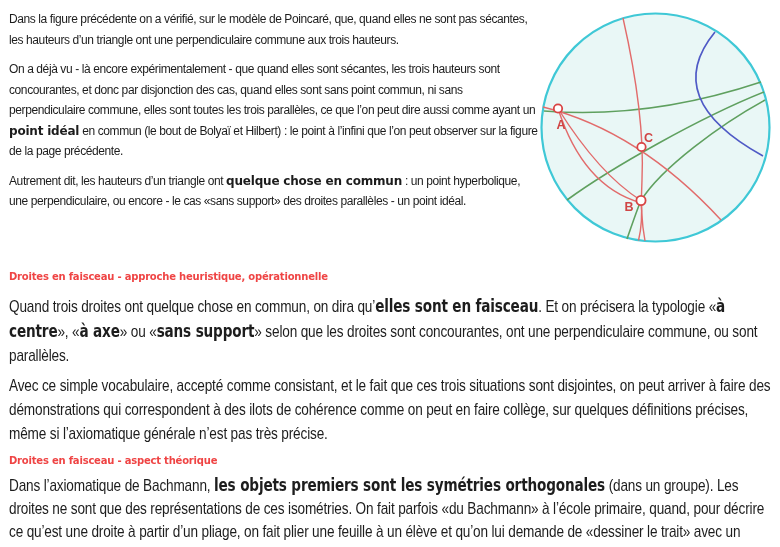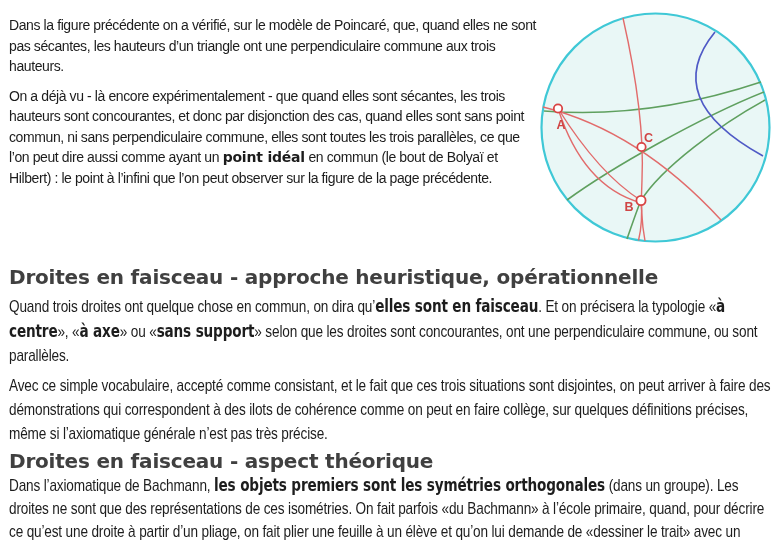--- a/index.html
+++ b/index.html
@@ -2,53 +2,54 @@
 <html><head>
 <meta charset="utf-8">
 <style>
   html,body{margin:0;padding:0;}
   body{
     width:780px;height:547px;overflow:hidden;background:#ffffff;
     font-family:"Liberation Sans","DejaVu Sans",sans-serif;
     color:#1c1c1c;position:relative;
   }
   .left-col{
-    position:absolute;left:9px;top:15px;width:530px;
-    font-size:14px;line-height:20.5px;letter-spacing:-0.4px;
+    position:absolute;left:9px;top:9px;width:530px;
+    font-size:12px;line-height:20.5px;letter-spacing:-0.4px;
   }
   .left-col .para{margin:0 0 9px 0;}
   .accent{
     font-family:"DejaVu Sans","Liberation Sans",sans-serif;
     font-weight:700;letter-spacing:-0.2px;
   }
   .full-col{position:absolute;left:9px;top:266px;width:770px;}
   .heading{
     font-family:"DejaVu Sans","Liberation Sans",sans-serif;
-    font-weight:700;font-size:20px;line-height:18px;
-    letter-spacing:-0.2px;margin:2px 0 8px 0;color:#404040;
+    font-weight:700;font-size:10px;line-height:18px;
+    letter-spacing:-0.2px;margin:2px 0 8px 0;color:#ef4444;
   }
   .heading.h2{margin:2px 6px 4px 0;}
   .pf{
     font-size:17px;line-height:24px;letter-spacing:-0.2px;
     width:962px;transform:scaleX(0.8);transform-origin:0 0;
     margin:0 0 6px 0;color:#1d1d1d;
   }
   .pf.last{line-height:23px;margin:0;}
   .figure-wrap{position:absolute;left:532px;top:5px;width:247px;height:245px;}
   svg{display:block;}
   .fig-label{
     font-family:"Liberation Sans",sans-serif;font-size:12.5px;font-weight:600;
   }
 </style>
 </head>
 <body style="--fig-boundary: #3fc8d6; --fig-fill: #e9f7f6; --fig-side: #e26b6b; --fig-height: #5fa05f; --fig-perpendicular: #4f5ac6; --fig-marker: #d94444; --fig-label: #d04545;">
 
 <div class="left-col" id="left-col">
     <div class="para"><span>Dans la figure précédente on a vérifié, sur le modèle de Poincaré, que, quand elles ne sont pas sécantes, les hauteurs d’un triangle ont une perpendiculaire commune aux trois hauteurs.</span></div>
     <div class="para"><span>On a déjà vu - là encore expérimentalement - que quand elles sont sécantes, les trois hauteurs sont concourantes, et donc par disjonction des cas, quand elles sont sans point commun, ni sans perpendiculaire commune, elles sont toutes les trois parallèles, ce que l’on peut dire aussi comme ayant un </span><span class="accent">point idéal</span><span> en commun (le bout de Bolyaï et Hilbert) : le point à l’infini que l’on peut observer sur la figure de la page précédente.</span></div>
+    <div class="para"><span>Autrement dit, les hauteurs d’un triangle ont </span><span class="accent">quelque chose en commun</span><span> : un point hyperbolique, une perpendiculaire, ou encore - le cas «sans support» des droites parallèles - un point idéal.</span></div>
   </div>
 
 <div class="figure-wrap">
   <svg width="247" height="245" viewBox="533 5 247 245">
     <circle cx="656.5" cy="127.5" r="114" fill="var(--fig-fill)" stroke="var(--fig-boundary)" stroke-width="2.2"></circle>
 
     <path d="M545,111 C620,117 690,106 762,82" fill="none" stroke="var(--fig-height)" stroke-width="1.6"></path>
     <path d="M568,200 C612,168 700,118 765,92" fill="none" stroke="var(--fig-height)" stroke-width="1.6"></path>
     <path d="M628,239 C636,216 639,207 642,200.5 C662,168 722,124 766,100" fill="none" stroke="var(--fig-height)" stroke-width="1.6"></path>
 

